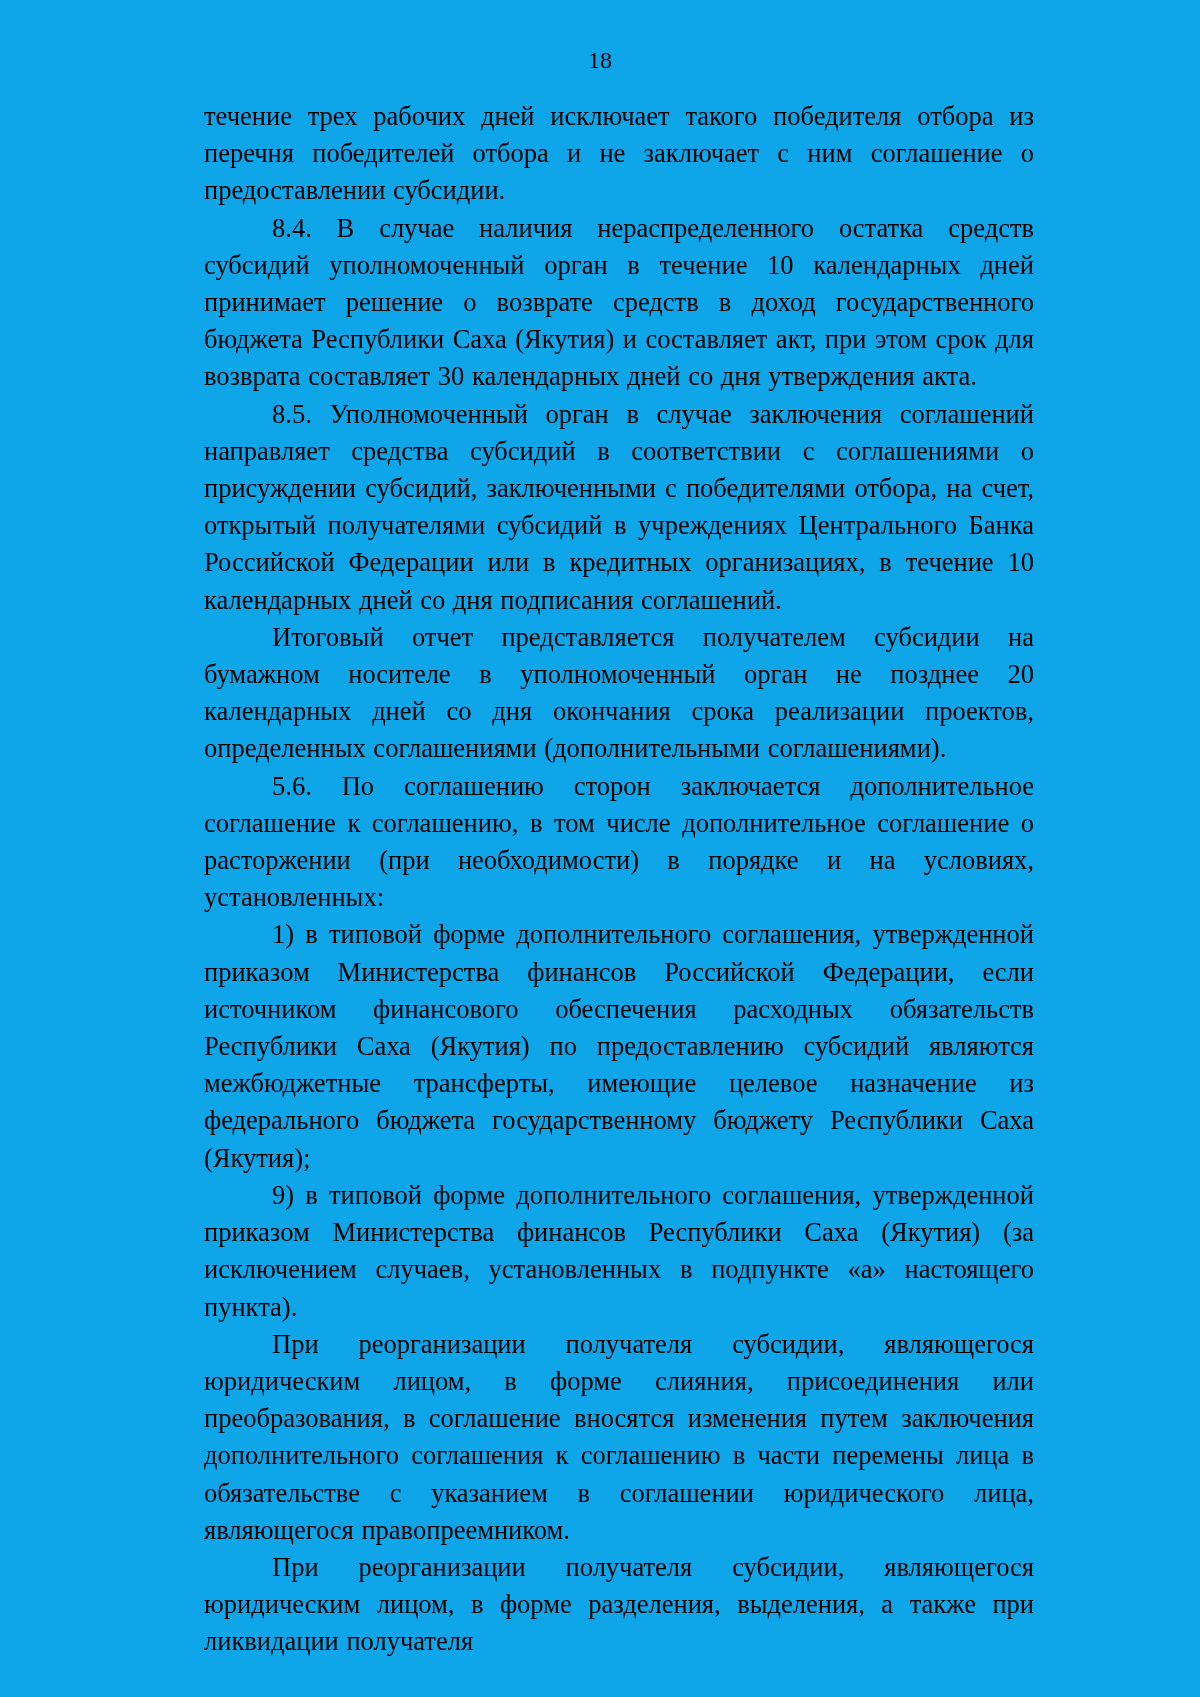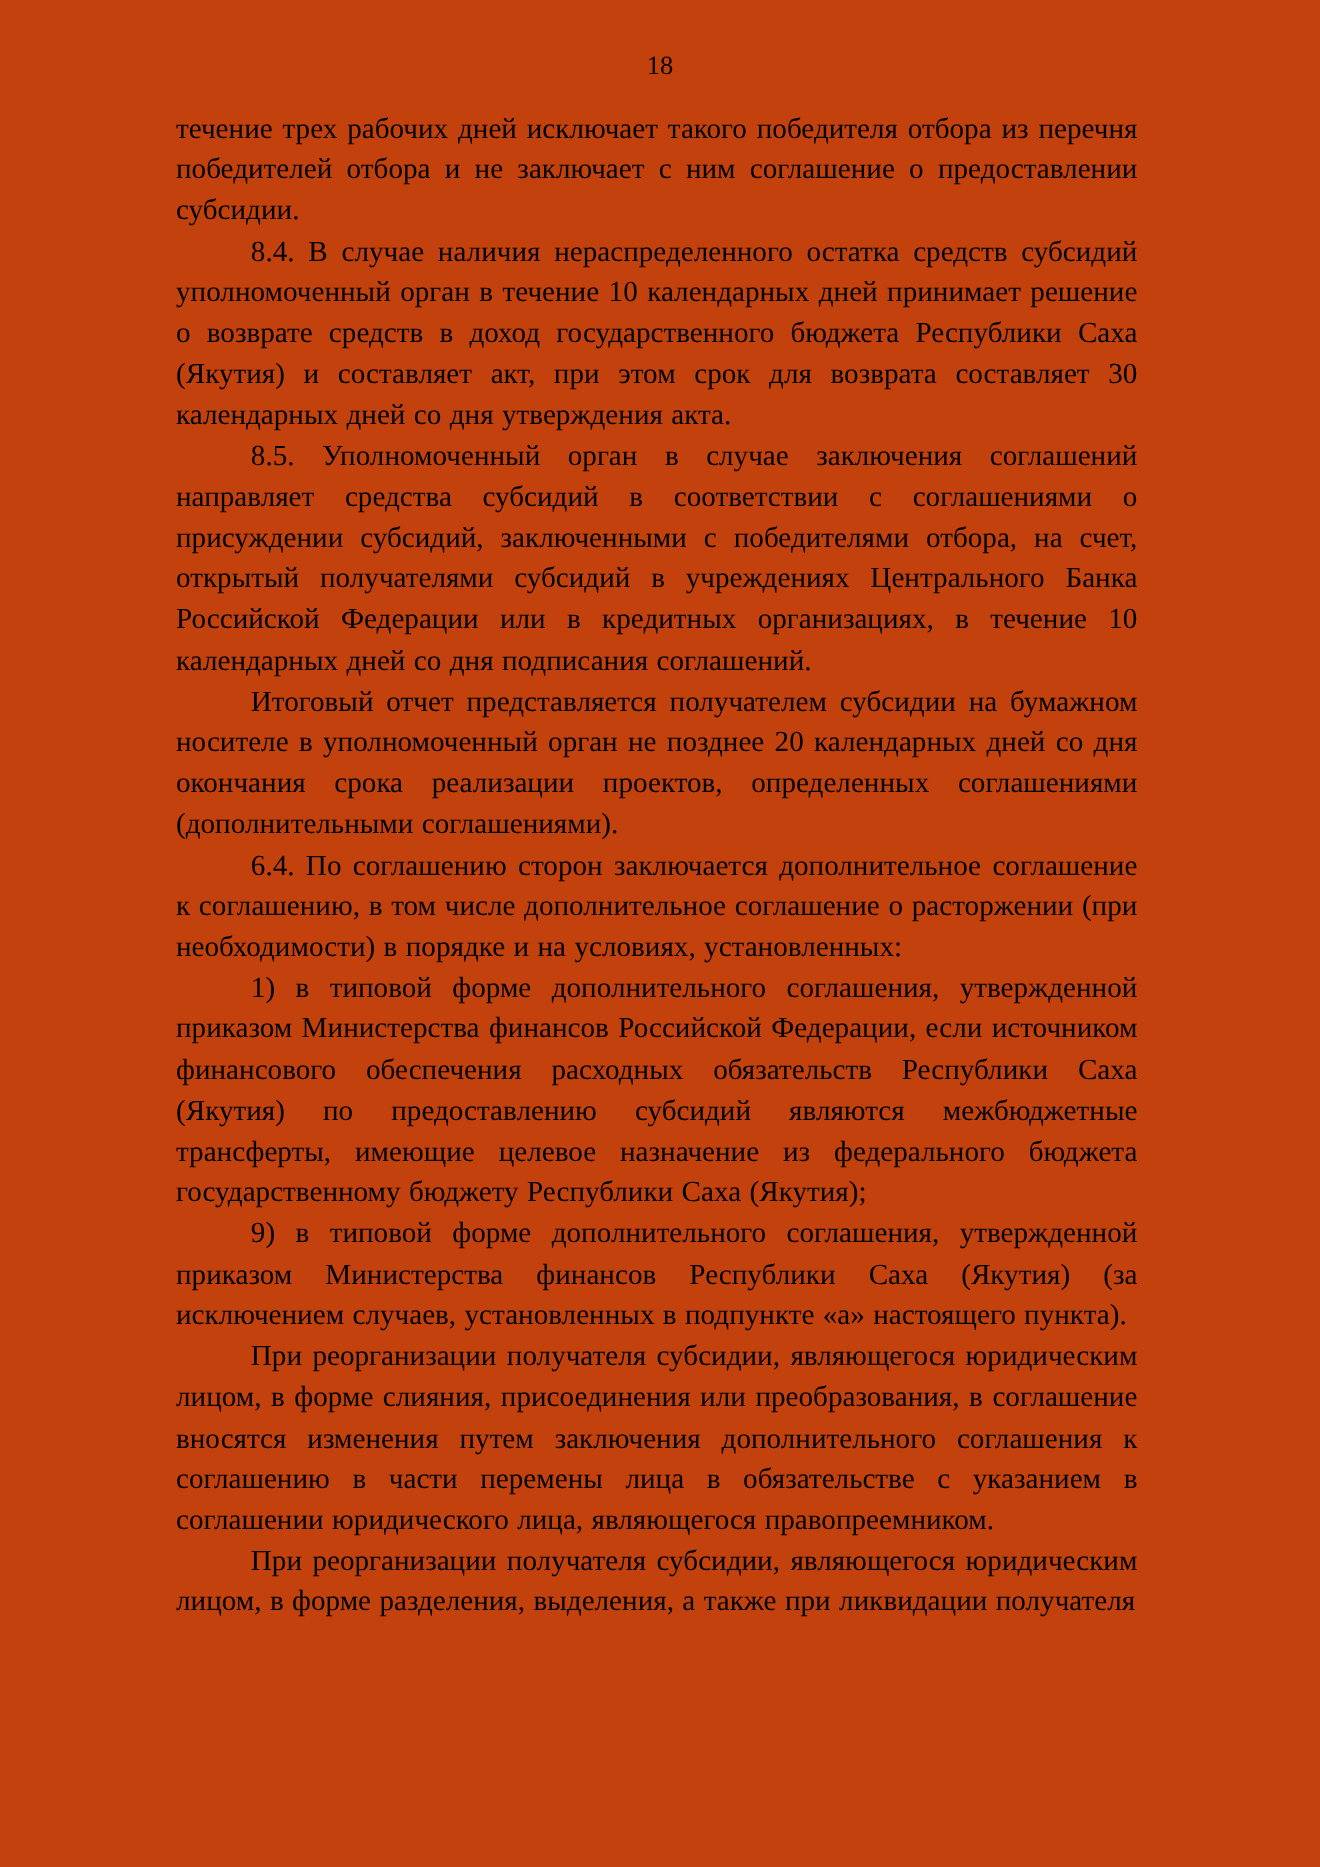--- a/index.html
+++ b/index.html
@@ -5,56 +5,57 @@
   * { margin: 0; padding: 0; box-sizing: border-box; }
   html, body {
     background: #ffffff;
     font-family: "Liberation Serif", "DejaVu Serif", serif;
   }
   .page {
     position: relative;
     width: 1200px;
     height: 1697px;
     margin: 0 auto;
-    background: #c2410c;
+    background: #0ea5e9;
     color: #000000;
     overflow: hidden;
   }
   .page-number {
     padding-top: 46px;
     text-align: center;
     font-size: 24px;
     line-height: 28px;
     color: #000000;
   }
   .content {
     margin: 24px 166px 0 160px;
     font-size: 26.5px;
     line-height: 37.2px;
     text-align: justify;
     color: #000000;
   }
   .content p {
     text-indent: 68px;
     word-spacing: 1px;
+    margin-left: 44px;
   }
   .content p.no-indent {
     text-indent: 0;
   }
 </style>
 </head>
 <body>
 
 <div class="page">
   <div class="page-number">18</div>
 
   <div class="content">
     <p class="no-indent">течение трех рабочих дней исключает такого победителя отбора из перечня победителей отбора и не заключает с ним соглашение о предоставлении субсидии.</p>
     <p>8.4. В случае наличия нераспределенного остатка средств субсидий уполномоченный орган в течение 10 календарных дней принимает решение о возврате средств в доход государственного бюджета Республики Саха (Якутия) и составляет акт, при этом срок для возврата составляет 30 календарных дней со дня утверждения акта.</p>
     <p>8.5. Уполномоченный орган в случае заключения соглашений направляет средства субсидий в соответствии с соглашениями о присуждении субсидий, заключенными с победителями отбора, на счет, открытый получателями субсидий в учреждениях Центрального Банка Российской Федерации или в кредитных организациях, в течение 10 календарных дней со дня подписания соглашений.</p>
     <p>Итоговый отчет представляется получателем субсидии на бумажном носителе в уполномоченный орган не позднее 20 календарных дней со дня окончания срока реализации проектов, определенных соглашениями (дополнительными соглашениями).</p>
-    <p>6.4. По соглашению сторон заключается дополнительное соглашение к соглашению, в том числе дополнительное соглашение о расторжении (при необходимости) в порядке и на условиях, установленных:</p>
+    <p>5.6. По соглашению сторон заключается дополнительное соглашение к соглашению, в том числе дополнительное соглашение о расторжении (при необходимости) в порядке и на условиях, установленных:</p>
     <p>1) в типовой форме дополнительного соглашения, утвержденной приказом Министерства финансов Российской Федерации, если источником финансового обеспечения расходных обязательств Республики Саха (Якутия) по предоставлению субсидий являются межбюджетные трансферты, имеющие целевое назначение из федерального бюджета государственному бюджету Республики Саха (Якутия);</p>
     <p>9) в типовой форме дополнительного соглашения, утвержденной приказом Министерства финансов Республики Саха (Якутия) (за исключением случаев, установленных в подпункте «а» настоящего пункта).</p>
     <p>При реорганизации получателя субсидии, являющегося юридическим лицом, в форме слияния, присоединения или преобразования, в соглашение вносятся изменения путем заключения дополнительного соглашения к соглашению в части перемены лица в обязательстве с указанием в соглашении юридического лица, являющегося правопреемником.</p>
     <p>При реорганизации получателя субсидии, являющегося юридическим лицом, в форме разделения, выделения, а также при ликвидации получателя</p>
   </div>
 </div>
 
 </body></html>

